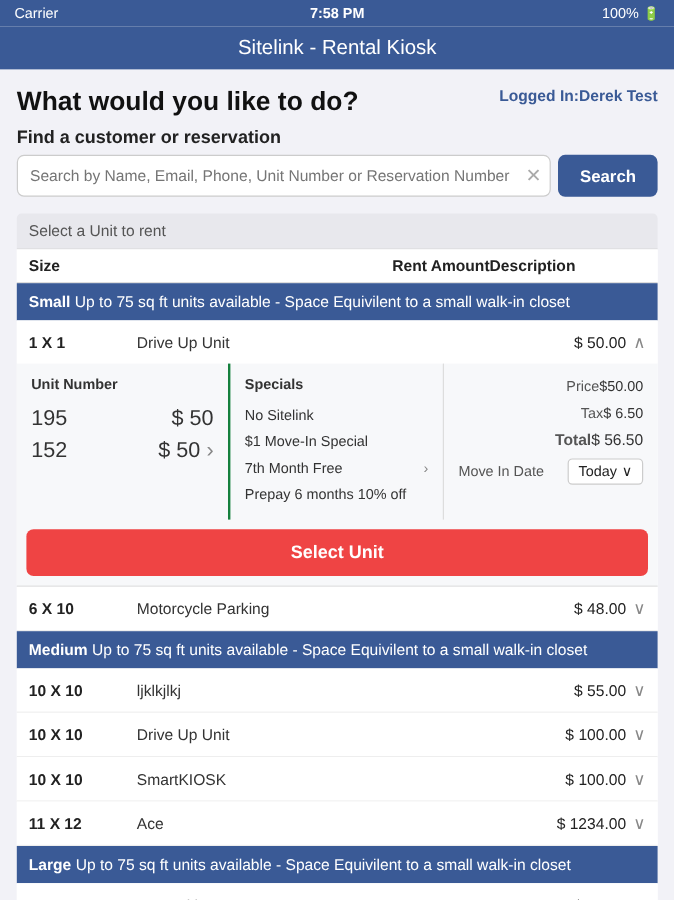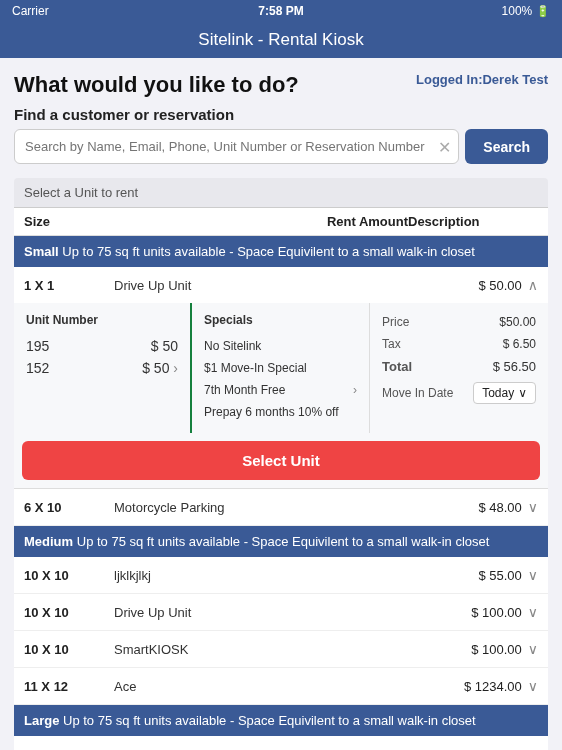--- a/index.html
+++ b/index.html
@@ -159,42 +159,42 @@
     .detail-col-mid { border-right: 1px solid #ddd; }
     .detail-col-header {
       font-weight: 700;
       font-size: 12px;
       margin-bottom: 8px;
       color: #333;
     }
     .unit-number-row {
       display: flex;
       justify-content: space-between;
-      font-size: 14px;
+      font-size: 18px;
       padding: 3px 0;
       color: #333;
     }
     .unit-number-row .arr { color: #888; }
     .special-row {
       font-size: 12px;
       color: #333;
       padding: 4px 0;
       display: flex;
       justify-content: space-between;
       align-items: center;
     }
     .special-row .arr { color: #888; }
     .price-row {
       display: flex;
       flex-direction: column;
       gap: 4px;
     }
     .price-line {
       display: flex;
-      justify-content: space-between;
+      justify-content: flex-end;
       font-size: 12px;
       color: #333;
       padding: 2px 0;
     }
     .price-line .label { color: #555; }
     .price-line .val { font-weight: 500; }
     .price-line.total { font-weight: 700; font-size: 13px; }
 
     .move-in-row {
       display: flex;

